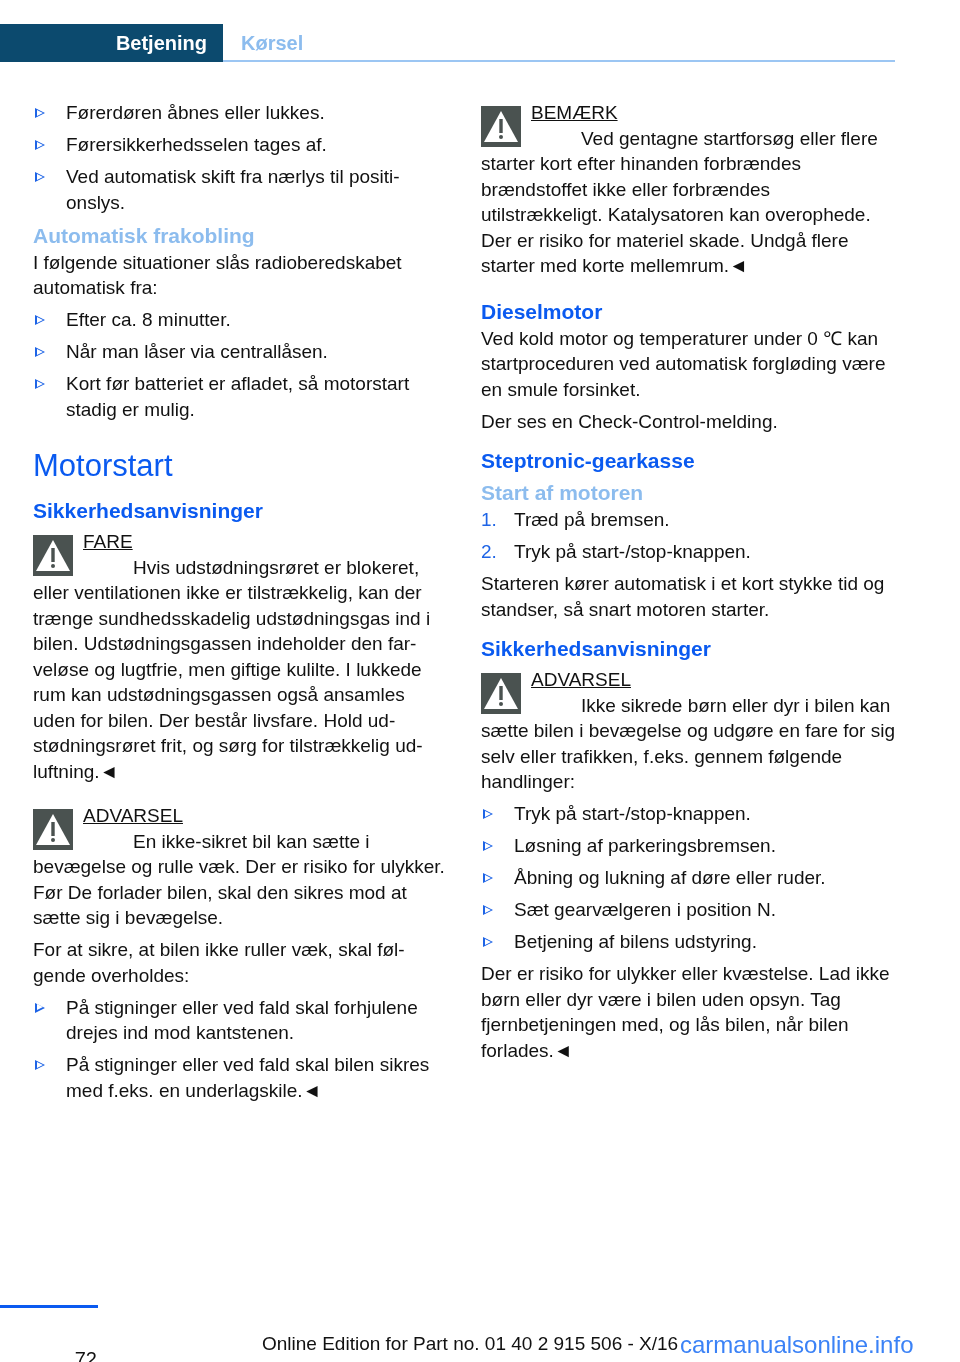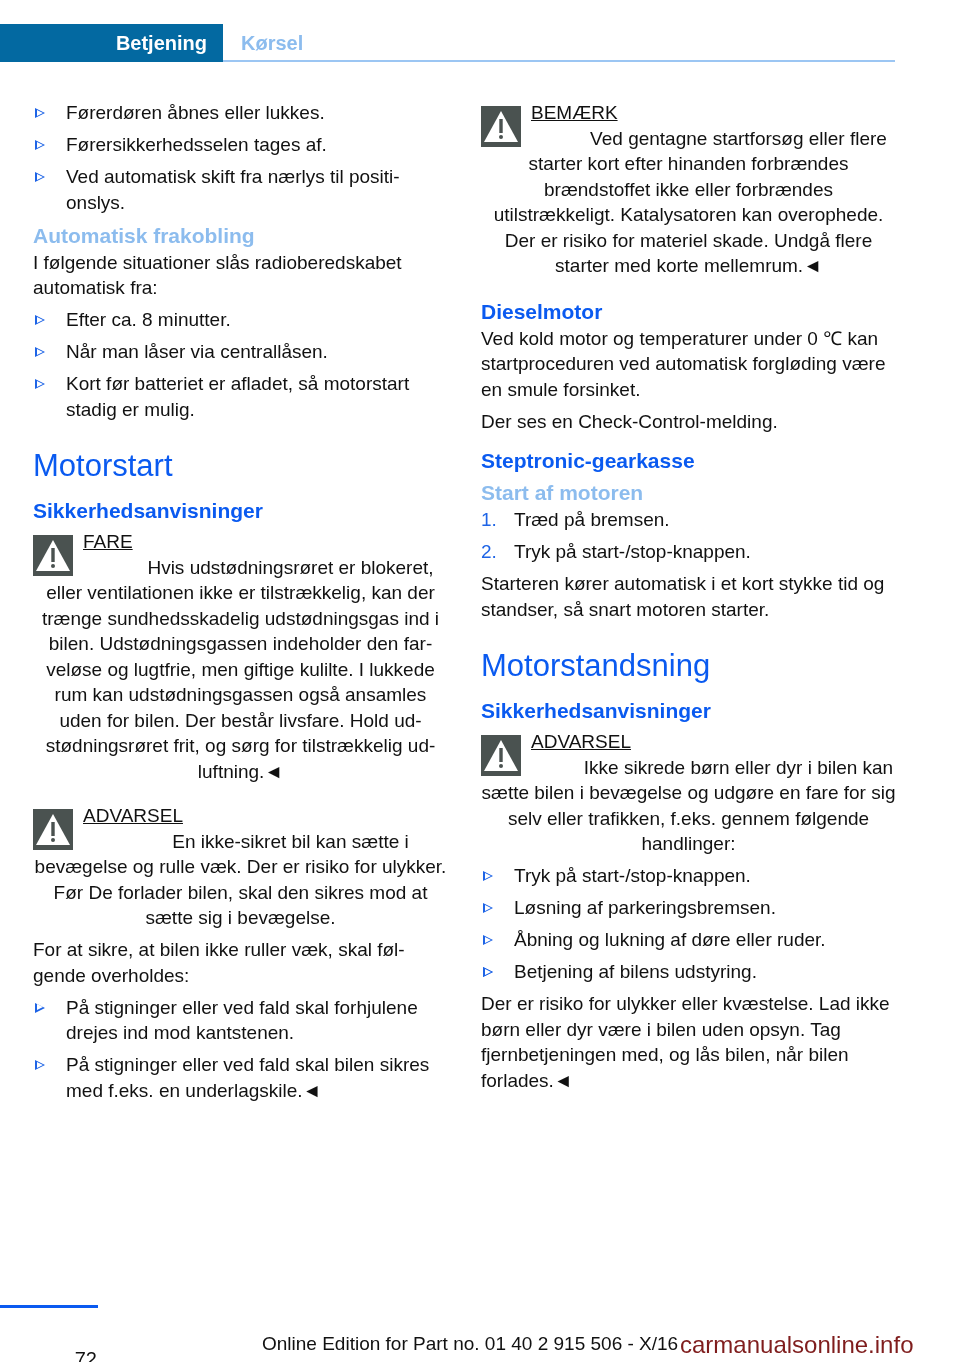--- a/index.html
+++ b/index.html
@@ -1,19 +1,19 @@
 <!DOCTYPE html>
 <html><head>
 <meta charset="utf-8">
 <style>
   html, body { margin:0; padding:0; background:#ffffff; }
   body { width:960px; height:1362px; position:relative; overflow:hidden;
          font-family:"Liberation Sans", sans-serif; color:#111111; }
   .header { position:absolute; left:0; top:0; width:960px; height:62px; }
-  .tab-active { position:absolute; left:0; top:24px; width:223px; height:38px; background:#0369a1;
+  .tab-active { position:absolute; left:0; top:24px; width:223px; height:38px; background:#0c4a6e;
                 color:#ffffff; font-weight:bold; font-size:20px; line-height:38px; text-align:right;
                 padding-right:16px; box-sizing:border-box; }
   .tab-inactive { position:absolute; left:241px; top:24px; height:38px; line-height:38px;
                   color:#8cbcee; font-weight:bold; font-size:20px; }
   .header-rule { position:absolute; left:223px; top:60px; width:672px; height:2px; background:#9cc6f3; }
 
   .col { position:absolute; top:100px; font-size:19px; line-height:25.5px; }
   .col-left { left:33px; width:415px; }
   .col-right { left:481px; width:415px; }
 
@@ -29,26 +29,26 @@
 
   .h1 { color:#0a5af0; font-weight:normal; font-size:31px; line-height:36px; margin:0; }
   .h2 { color:#0a5af0; font-weight:bold; font-size:21px; line-height:28px; margin:0; }
   .h3 { color:#8cbcee; font-weight:bold; font-size:21px; line-height:28px; margin:0; }
   p { margin:0 0 6.5px 0; }
 
   .warn { position:relative; margin-bottom:6.5px; }
   .warn .icon { float:left; width:40px; height:41px; margin:6px 10px 0 0; background:#4a5250; position:relative; }
   .warn .icon svg { position:absolute; left:0; top:0; }
   .warn .title { padding-left:50px; display:block;text-decoration:underline; }
-  .warn .text { text-indent:50px; display:block;text-align:center; }
+  .warn .text { text-indent:50px; display:block; }
 
   .footer-rule { position:absolute; left:0; top:1305px; width:98px; height:3px; background:#0a5af0; }
   .page-num { position:absolute; left:60px; top:1348px; width:37px; text-align:right; font-size:20px; color:#111; }
   .edition { position:absolute; left:262px; top:1333px; font-size:19px; color:#111; }
-  .watermark { position:absolute; left:680px; top:1331px; font-size:24px; color:#7f1d1d; }
+  .watermark { position:absolute; left:680px; top:1331px; font-size:24px; color:#3b82f6; }
 </style>
 </head>
 <body>
 
 <div class="header">
   <div class="tab-active">Betjening</div>
   <div class="tab-inactive">Kørsel</div>
   <div class="header-rule"></div>
 </div>
 
@@ -119,40 +119,39 @@
   <p>Der ses en Check-Control-melding.</p>
 
   <div class="h2" style="margin-top:13px;">Steptronic-gearkasse</div>
   <div class="h3" style="margin-top:4px;">Start af motoren</div>
   <ul class="numbers">
     <li><span class="num">1.</span><span>Træd på bremsen.</span></li>
     <li><span class="num">2.</span><span>Tryk på start-/stop-knappen.</span></li>
   </ul>
   <p>Starteren kører automatisk i et kort stykke tid og standser, så snart motoren starter.</p>
 
-  <div class="h1" style="margin-top:26px;">Motorstandsning</div>
   <div class="h2" style="margin-top:13px;">Sikkerhedsanvisninger</div>
 
   <div class="warn" style="margin-top:4px;">
     <span class="icon">
       <svg width="40" height="41" viewBox="0 0 40 41">
           <polygon points="20,5 37,36 3,36" fill="#ffffff"></polygon>
           <rect x="18.3" y="13" width="3.4" height="14" fill="#4a5250"></rect>
           <circle cx="20" cy="31" r="2" fill="#4a5250"></circle>
         </svg>
     </span>
     <span class="title">ADVARSEL</span>
     <span class="text">Ikke sikrede børn eller dyr i bilen kan sætte bilen i bevægelse og udgøre en fare for sig selv eller trafikken, f.eks. gennem følgende handlinger:</span>
   </div>
 
   <ul class="bullets">
     <li><span class="tri"></span><span>Tryk på start-/stop-knappen.</span></li>
     <li><span class="tri"></span><span>Løsning af parkeringsbremsen.</span></li>
     <li><span class="tri"></span><span>Åbning og lukning af døre eller ruder.</span></li>
-    <li><span class="tri"></span></li>
+    <li><span class="tri"></span><span>Sæt gearvælgeren i position N.</span></li>
     <li><span class="tri"></span><span>Betjening af bilens udstyring.</span></li>
   </ul>
   <p>Der er risiko for ulykker eller kvæstelse. Lad ikke børn eller dyr være i bilen uden opsyn. Tag fjernbetjeningen med, og lås bilen, når bi­len forlades.◄</p>
 </div>
 
 <div class="footer-rule"></div>
 <div class="page-num">72</div>
 <div class="edition">Online Edition for Part no. 01 40 2 915 506 - X/16</div>
 <div class="watermark">carmanualsonline.info</div>
 

